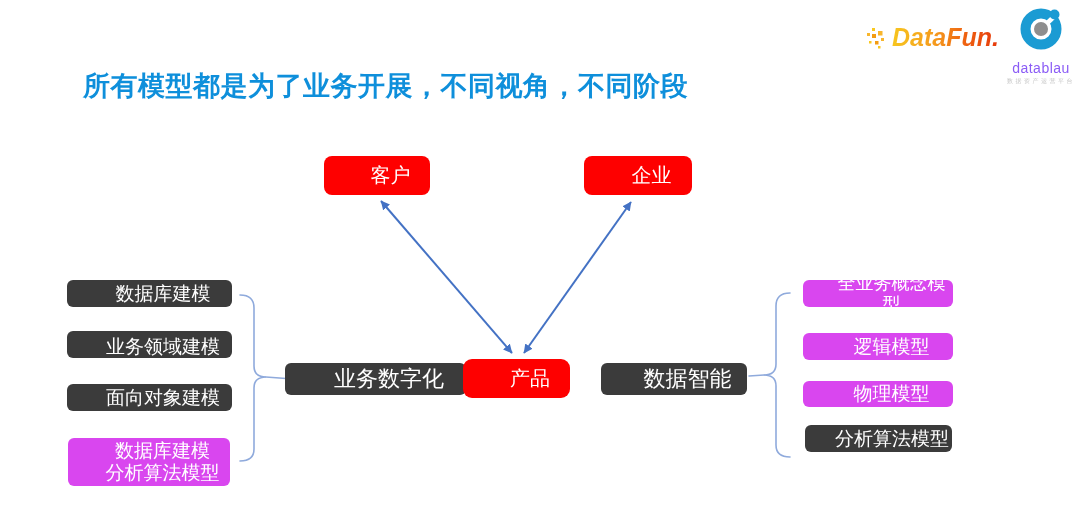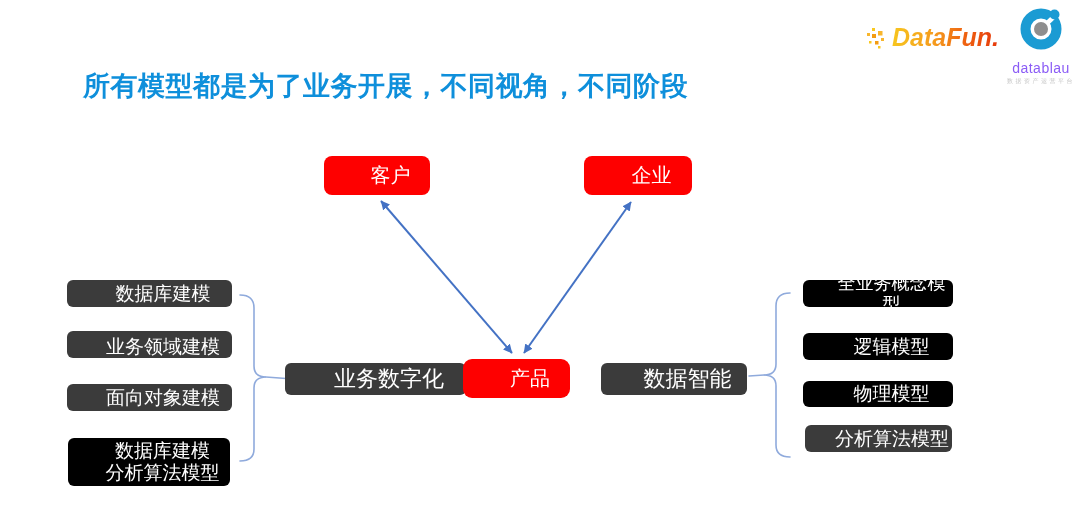--- a/index.html
+++ b/index.html
@@ -22,21 +22,21 @@
   .datablau-logo{position:absolute;left:1004px;top:6px;width:74px;text-align:center;}
   .db-name{font-size:14px;color:#8b5cf6;letter-spacing:0.5px;line-height:12px;margin-top:6px;}
   .db-tagline{font-size:6px;color:#c4c4c4;letter-spacing:2.5px;margin-top:3px;white-space:nowrap;}
   
   .node{
     position:absolute;display:flex;flex-direction:column;align-items:center;justify-content:center;
     color:#ffffff;box-sizing:border-box;text-align:center;line-height:1.15;padding-left:27px;
   }
   .red{background:#fe0000;border-radius:8px;font-size:20px;}
   .dark{background:#3b3b3b;border-radius:6px;}
-  .yellow{background:#000000;border-radius:6px;}
+  .yellow{background:#d946ef;border-radius:6px;}
   .overlay{position:absolute;left:0;top:0;pointer-events:none;}
 </style>
 </head>
 <body>
 
 <div class="canvas">
 
   <div class="datafun-logo">
     <svg width="26" height="30" viewBox="0 0 26 30">
       <rect x="1" y="11" width="3" height="3" fill="#f8b62d"></rect>

